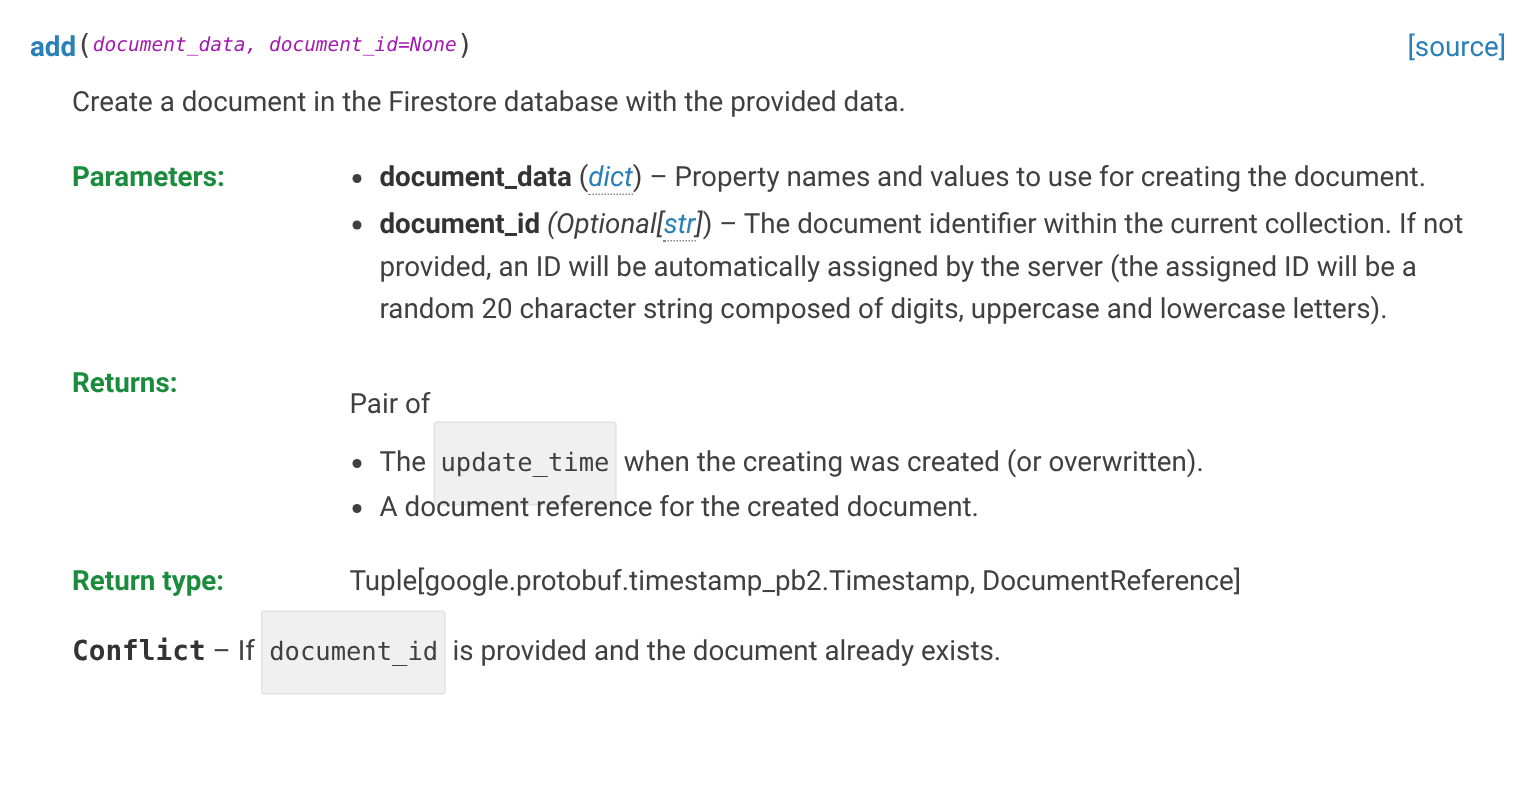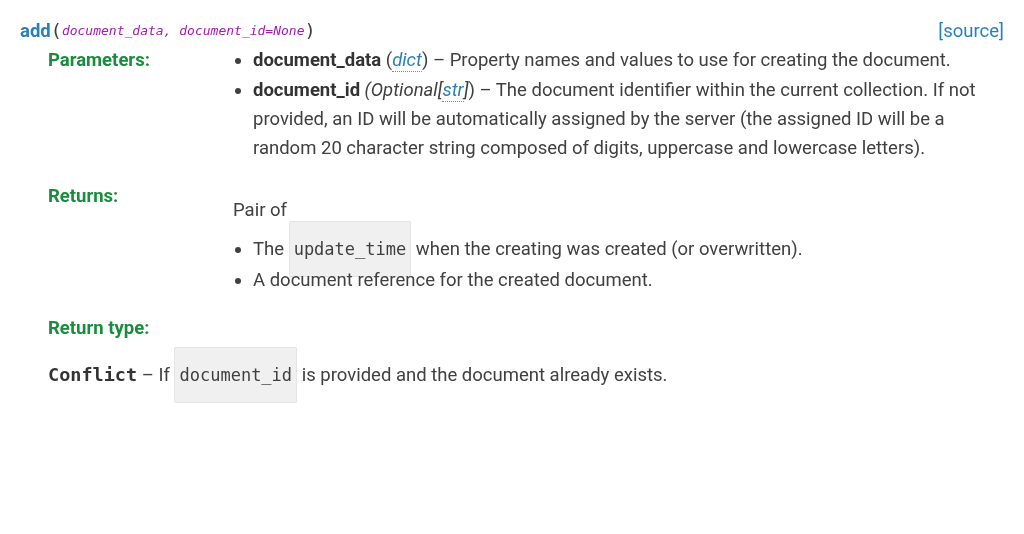--- a/index.html
+++ b/index.html
@@ -116,20 +116,21 @@
 <div class="method-header">
   <span class="method-name">add</span>
     <span class="paren">(</span>
     <span class="params">document_data, document_id=None</span>
     <span class="paren">)</span>
   <span class="source-link">source</span>
 </div>
 
 <div class="method-body">
 
+  <div class="summary">Create a document in the Firestore database with the provided data.</div>
 
   <div class="field-row">
     <div class="field-label">Parameters:</div>
     <div class="field-content">
       <ul>
         <li>
           <span class="param-name">document_data</span><span> (</span><span class="type-link">dict</span><span>) – Property names and values to use for creating the document.</span>
         </li>
         <li>
           <span class="param-name">document_id</span><span class="optional"> (Optional[</span><span class="type-link">str</span><span class="optional">]</span><span>) – The document identifier within the current collection. If not provided, an ID will be automatically assigned by the server (the assigned ID will be a random 20 character string composed of digits, uppercase and lowercase letters).</span>
@@ -148,20 +149,21 @@
         </li>
         <li>
           <span>A document reference for the created document.</span>
         </li>
       </ul>
     </div>
   </div>
 
   <div class="field-row">
     <div class="field-label">Return type:</div>
+    <div class="field-content">Tuple[google.protobuf.timestamp_pb2.Timestamp, DocumentReference]</div>
   </div>
 
   <div class="field-row">
     <div class="field-content">
       <span class="exc-name">Conflict</span><span> – If </span><span class="code-inline">document_id</span><span> is provided and the document already exists.</span>
     </div>
   </div>
 
 </div>
 

